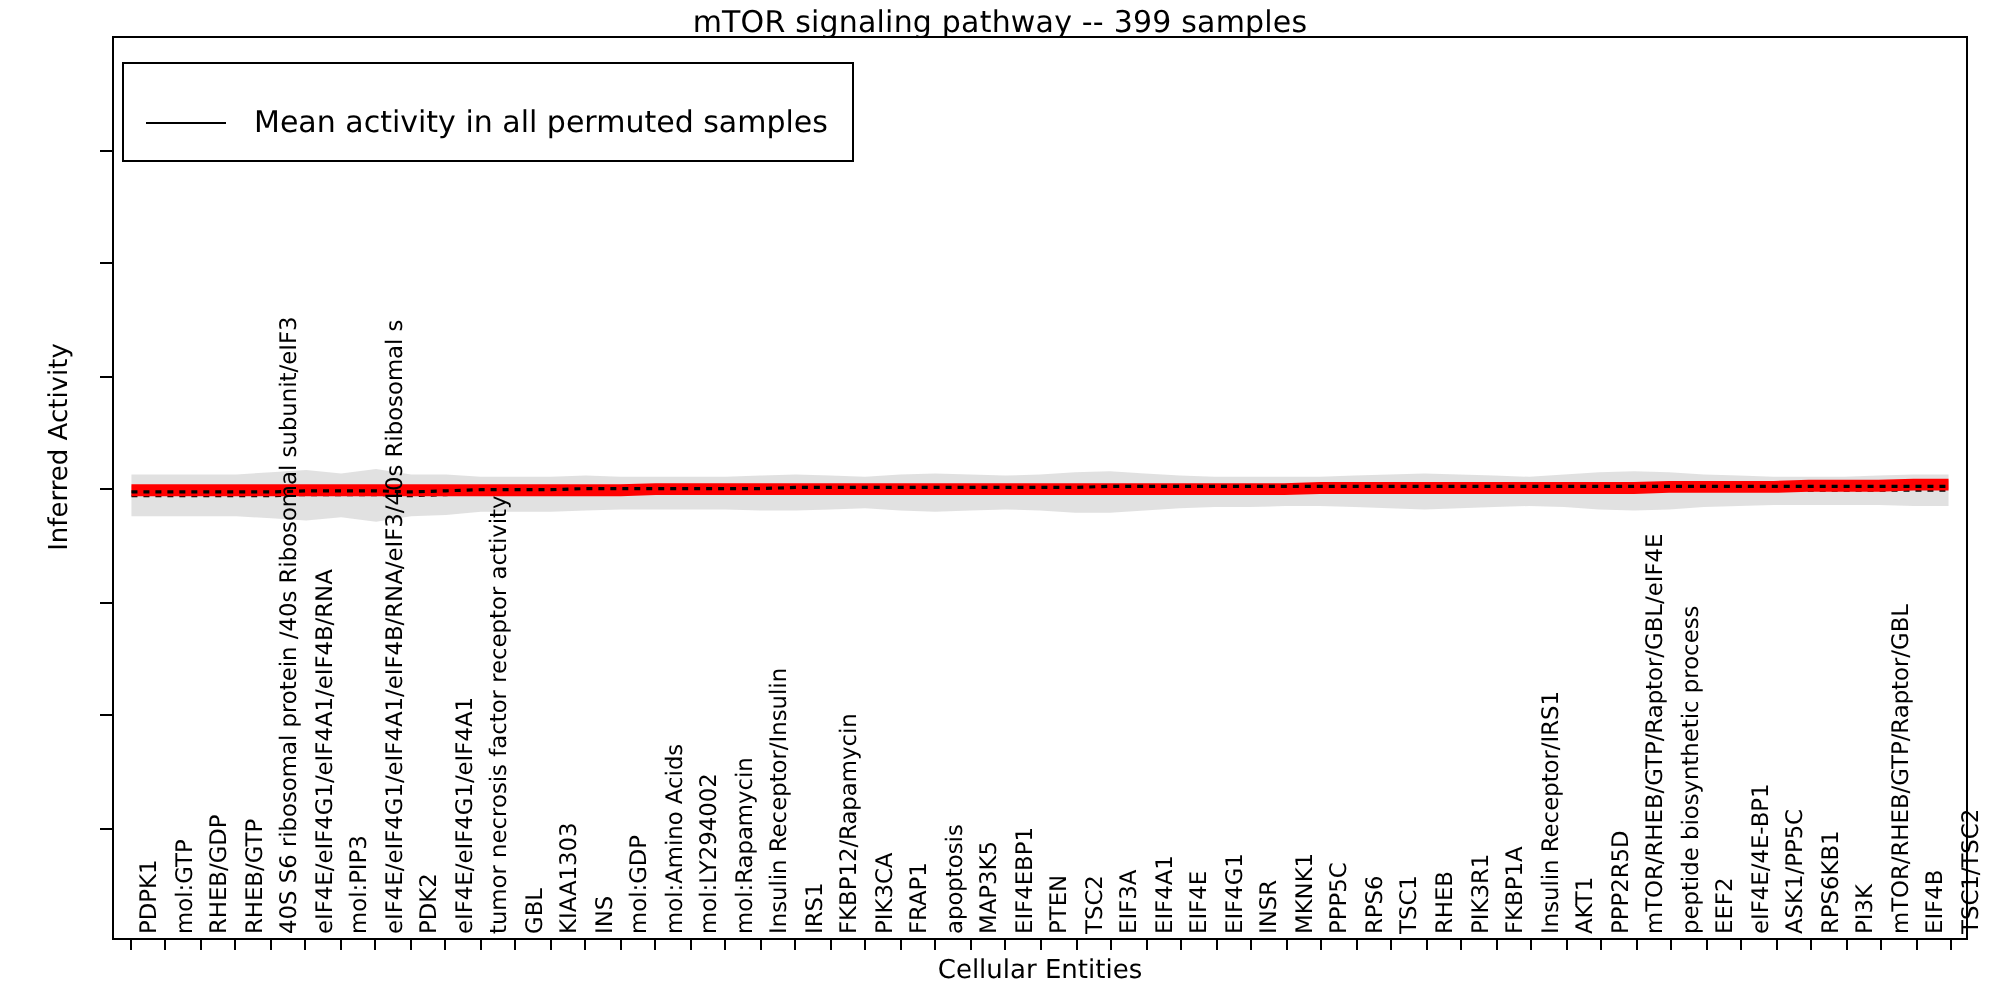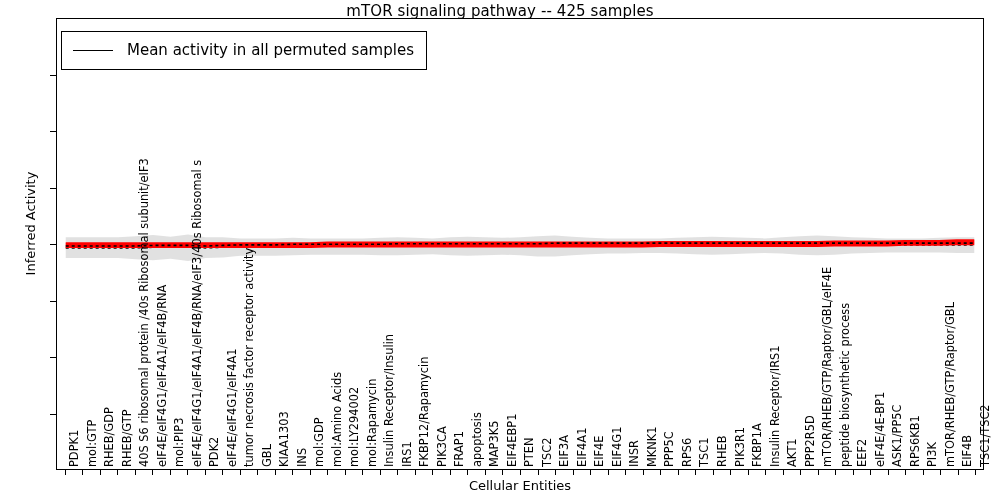--- a/index.html
+++ b/index.html
@@ -85,21 +85,21 @@
     transform-origin: left top;
     transform: rotate(-90deg) translateX(0);
     line-height: 1;
   }
   
   #legend {
     position: absolute;
     left: 61px; top: 31px;
     border: 1.3px solid #000;
     background: #ffffff;
-    padding: 5px 12px 6px 9px;
+    padding: 16px 12px 6px 9px;
     z-index: 20;
   }
   .legend-row {
     display: flex;
     align-items: center;
     height: 26px;
   }
   .legend-swatch {
     width: 44px; height: 14px;
     position: relative;
@@ -119,21 +119,21 @@
     font-size: 15px;
     color: #000;
     white-space: nowrap;
   }
 </style>
 </head>
 <body>
 
 <div id="figure">
 
-  <div id="chart-title">mTOR signaling pathway -- 425 samples</div>
+  <div id="chart-title">mTOR signaling pathway -- 399 samples</div>
 
   <div id="plot-area">
     <svg id="plot-svg" viewBox="0 0 928 452" preserveAspectRatio="none">
       <g id="svg-bands">
           <path d="M8.75,219.22 L26.26,219.22 L43.77,219.22 L61.28,219.22 L78.79,218.09 L96.30,216.96 L113.81,218.66 L131.32,216.40 L148.83,219.22 L166.34,219.22 L183.85,220.35 L201.36,220.35 L218.87,220.35 L236.38,219.78 L253.89,220.35 L271.40,220.35 L288.91,220.35 L306.42,220.35 L323.92,219.78 L341.43,219.22 L358.94,219.78 L376.45,220.35 L393.96,219.22 L411.47,218.66 L428.98,219.22 L446.49,219.78 L464.00,219.22 L481.51,218.09 L499.02,217.53 L516.53,218.66 L534.04,219.78 L551.55,220.35 L569.06,220.35 L586.57,220.35 L604.08,220.35 L621.58,219.78 L639.09,219.22 L656.60,218.66 L674.11,219.22 L691.62,219.78 L709.13,220.35 L726.64,219.22 L744.15,218.09 L761.66,217.53 L779.17,218.09 L796.68,219.22 L814.19,219.78 L831.70,220.35 L849.21,220.35 L866.72,220.35 L884.23,219.78 L901.74,219.22 L919.25,219.22 L919.25,235.04 L901.74,235.04 L884.23,234.48 L866.72,234.48 L849.21,234.48 L831.70,234.48 L814.19,235.04 L796.68,235.60 L779.17,236.74 L761.66,237.30 L744.15,236.74 L726.64,235.60 L709.13,235.04 L691.62,235.60 L674.11,236.17 L656.60,236.74 L639.09,236.17 L621.58,235.60 L604.08,235.04 L586.57,235.04 L569.06,235.60 L551.55,235.60 L534.04,236.17 L516.53,237.30 L499.02,238.43 L481.51,238.43 L464.00,237.30 L446.49,236.74 L428.98,237.30 L411.47,237.87 L393.96,237.30 L376.45,236.17 L358.94,236.74 L341.43,237.30 L323.92,237.30 L306.42,236.74 L288.91,236.74 L271.40,236.74 L253.89,236.74 L236.38,237.30 L218.87,237.87 L201.36,237.87 L183.85,237.87 L166.34,239.56 L148.83,240.13 L131.32,242.95 L113.81,240.69 L96.30,242.38 L78.79,241.25 L61.28,240.13 L43.77,240.13 L26.26,240.13 L8.75,240.13 Z" fill="#c8c8c8" fill-opacity="0.55" stroke="none"></path>
           <path d="M8.75,224.87 L26.26,224.87 L43.77,224.87 L61.28,224.87 L78.79,224.87 L96.30,224.87 L113.81,224.87 L131.32,224.87 L148.83,224.87 L166.34,224.87 L183.85,224.87 L201.36,224.87 L218.87,224.87 L236.38,224.87 L253.89,224.31 L271.40,224.31 L288.91,224.31 L306.42,224.31 L323.92,224.31 L341.43,224.31 L358.94,224.31 L376.45,224.31 L393.96,224.31 L411.47,224.31 L428.98,224.31 L446.49,224.31 L464.00,224.31 L481.51,224.31 L499.02,224.31 L516.53,224.31 L534.04,224.31 L551.55,224.31 L569.06,224.31 L586.57,224.31 L604.08,223.74 L621.58,223.74 L639.09,223.74 L656.60,223.74 L674.11,223.74 L691.62,223.74 L709.13,223.74 L726.64,223.74 L744.15,223.74 L761.66,223.18 L779.17,223.18 L796.68,223.18 L814.19,223.18 L831.70,222.61 L849.21,222.61 L866.72,222.61 L884.23,222.05 L901.74,222.05 L919.25,222.05 L919.25,226.56 L901.74,226.56 L884.23,226.56 L866.72,227.13 L849.21,227.13 L831.70,227.13 L814.19,227.70 L796.68,227.70 L779.17,227.70 L761.66,227.70 L744.15,228.26 L726.64,228.26 L709.13,228.26 L691.62,228.26 L674.11,228.26 L656.60,228.26 L639.09,228.26 L621.58,228.26 L604.08,228.26 L586.57,228.82 L569.06,228.82 L551.55,228.82 L534.04,228.82 L516.53,228.82 L499.02,228.82 L481.51,228.82 L464.00,228.82 L446.49,228.82 L428.98,228.82 L411.47,228.82 L393.96,228.82 L376.45,228.82 L358.94,228.82 L341.43,228.82 L323.92,228.82 L306.42,228.82 L288.91,228.82 L271.40,228.82 L253.89,228.82 L236.38,229.39 L218.87,229.39 L201.36,229.39 L183.85,229.39 L166.34,229.39 L148.83,229.39 L131.32,229.39 L113.81,229.39 L96.30,229.39 L78.79,229.39 L61.28,229.39 L43.77,229.39 L26.26,229.39 L8.75,229.39 Z" fill="#ffb3b3" fill-opacity="0.95" stroke="none"></path>
         </g>
       <g id="svg-lines">
           <path d="M8.75,229.96 L26.26,229.96 L43.77,229.96 L61.28,229.96 L78.79,229.96 L96.30,229.39 L113.81,229.39 L131.32,229.39 L148.83,229.96 L166.34,229.39 L183.85,228.82 L201.36,228.82 L218.87,228.82 L236.38,228.26 L253.89,228.26 L271.40,228.26 L288.91,228.26 L306.42,228.26 L323.92,228.26 L341.43,227.70 L358.94,227.70 L376.45,227.70 L393.96,227.70 L411.47,227.70 L428.98,227.70 L446.49,227.70 L464.00,227.70 L481.51,227.70 L499.02,227.13 L516.53,227.13 L534.04,227.13 L551.55,227.13 L569.06,227.13 L586.57,227.13 L604.08,227.13 L621.58,227.13 L639.09,227.13 L656.60,227.13 L674.11,227.13 L691.62,227.13 L709.13,227.13 L726.64,227.13 L744.15,227.13 L761.66,227.13 L779.17,227.13 L796.68,227.13 L814.19,227.13 L831.70,227.13 L849.21,227.13 L866.72,227.13 L884.23,227.13 L901.74,227.13 L919.25,227.13" fill="none" stroke="#000000" stroke-width="1.4" stroke-dasharray="3,3"></path>
           <path d="M8.75,227.13 L26.26,227.13 L43.77,227.13 L61.28,227.13 L78.79,227.13 L96.30,227.13 L113.81,227.13 L131.32,227.13 L148.83,227.13 L166.34,227.13 L183.85,227.13 L201.36,227.13 L218.87,227.13 L236.38,227.13 L253.89,227.13 L271.40,226.56 L288.91,226.56 L306.42,226.56 L323.92,226.56 L341.43,226.56 L358.94,226.56 L376.45,226.56 L393.96,226.56 L411.47,226.56 L428.98,226.56 L446.49,226.56 L464.00,226.56 L481.51,226.56 L499.02,226.56 L516.53,226.56 L534.04,226.56 L551.55,226.56 L569.06,226.56 L586.57,226.56 L604.08,226.00 L621.58,226.00 L639.09,226.00 L656.60,226.00 L674.11,226.00 L691.62,226.00 L709.13,226.00 L726.64,226.00 L744.15,226.00 L761.66,226.00 L779.17,225.44 L796.68,225.44 L814.19,225.44 L831.70,225.44 L849.21,224.87 L866.72,224.87 L884.23,224.87 L901.74,224.31 L919.25,224.31" fill="none" stroke="#ff0000" stroke-width="6"></path>

